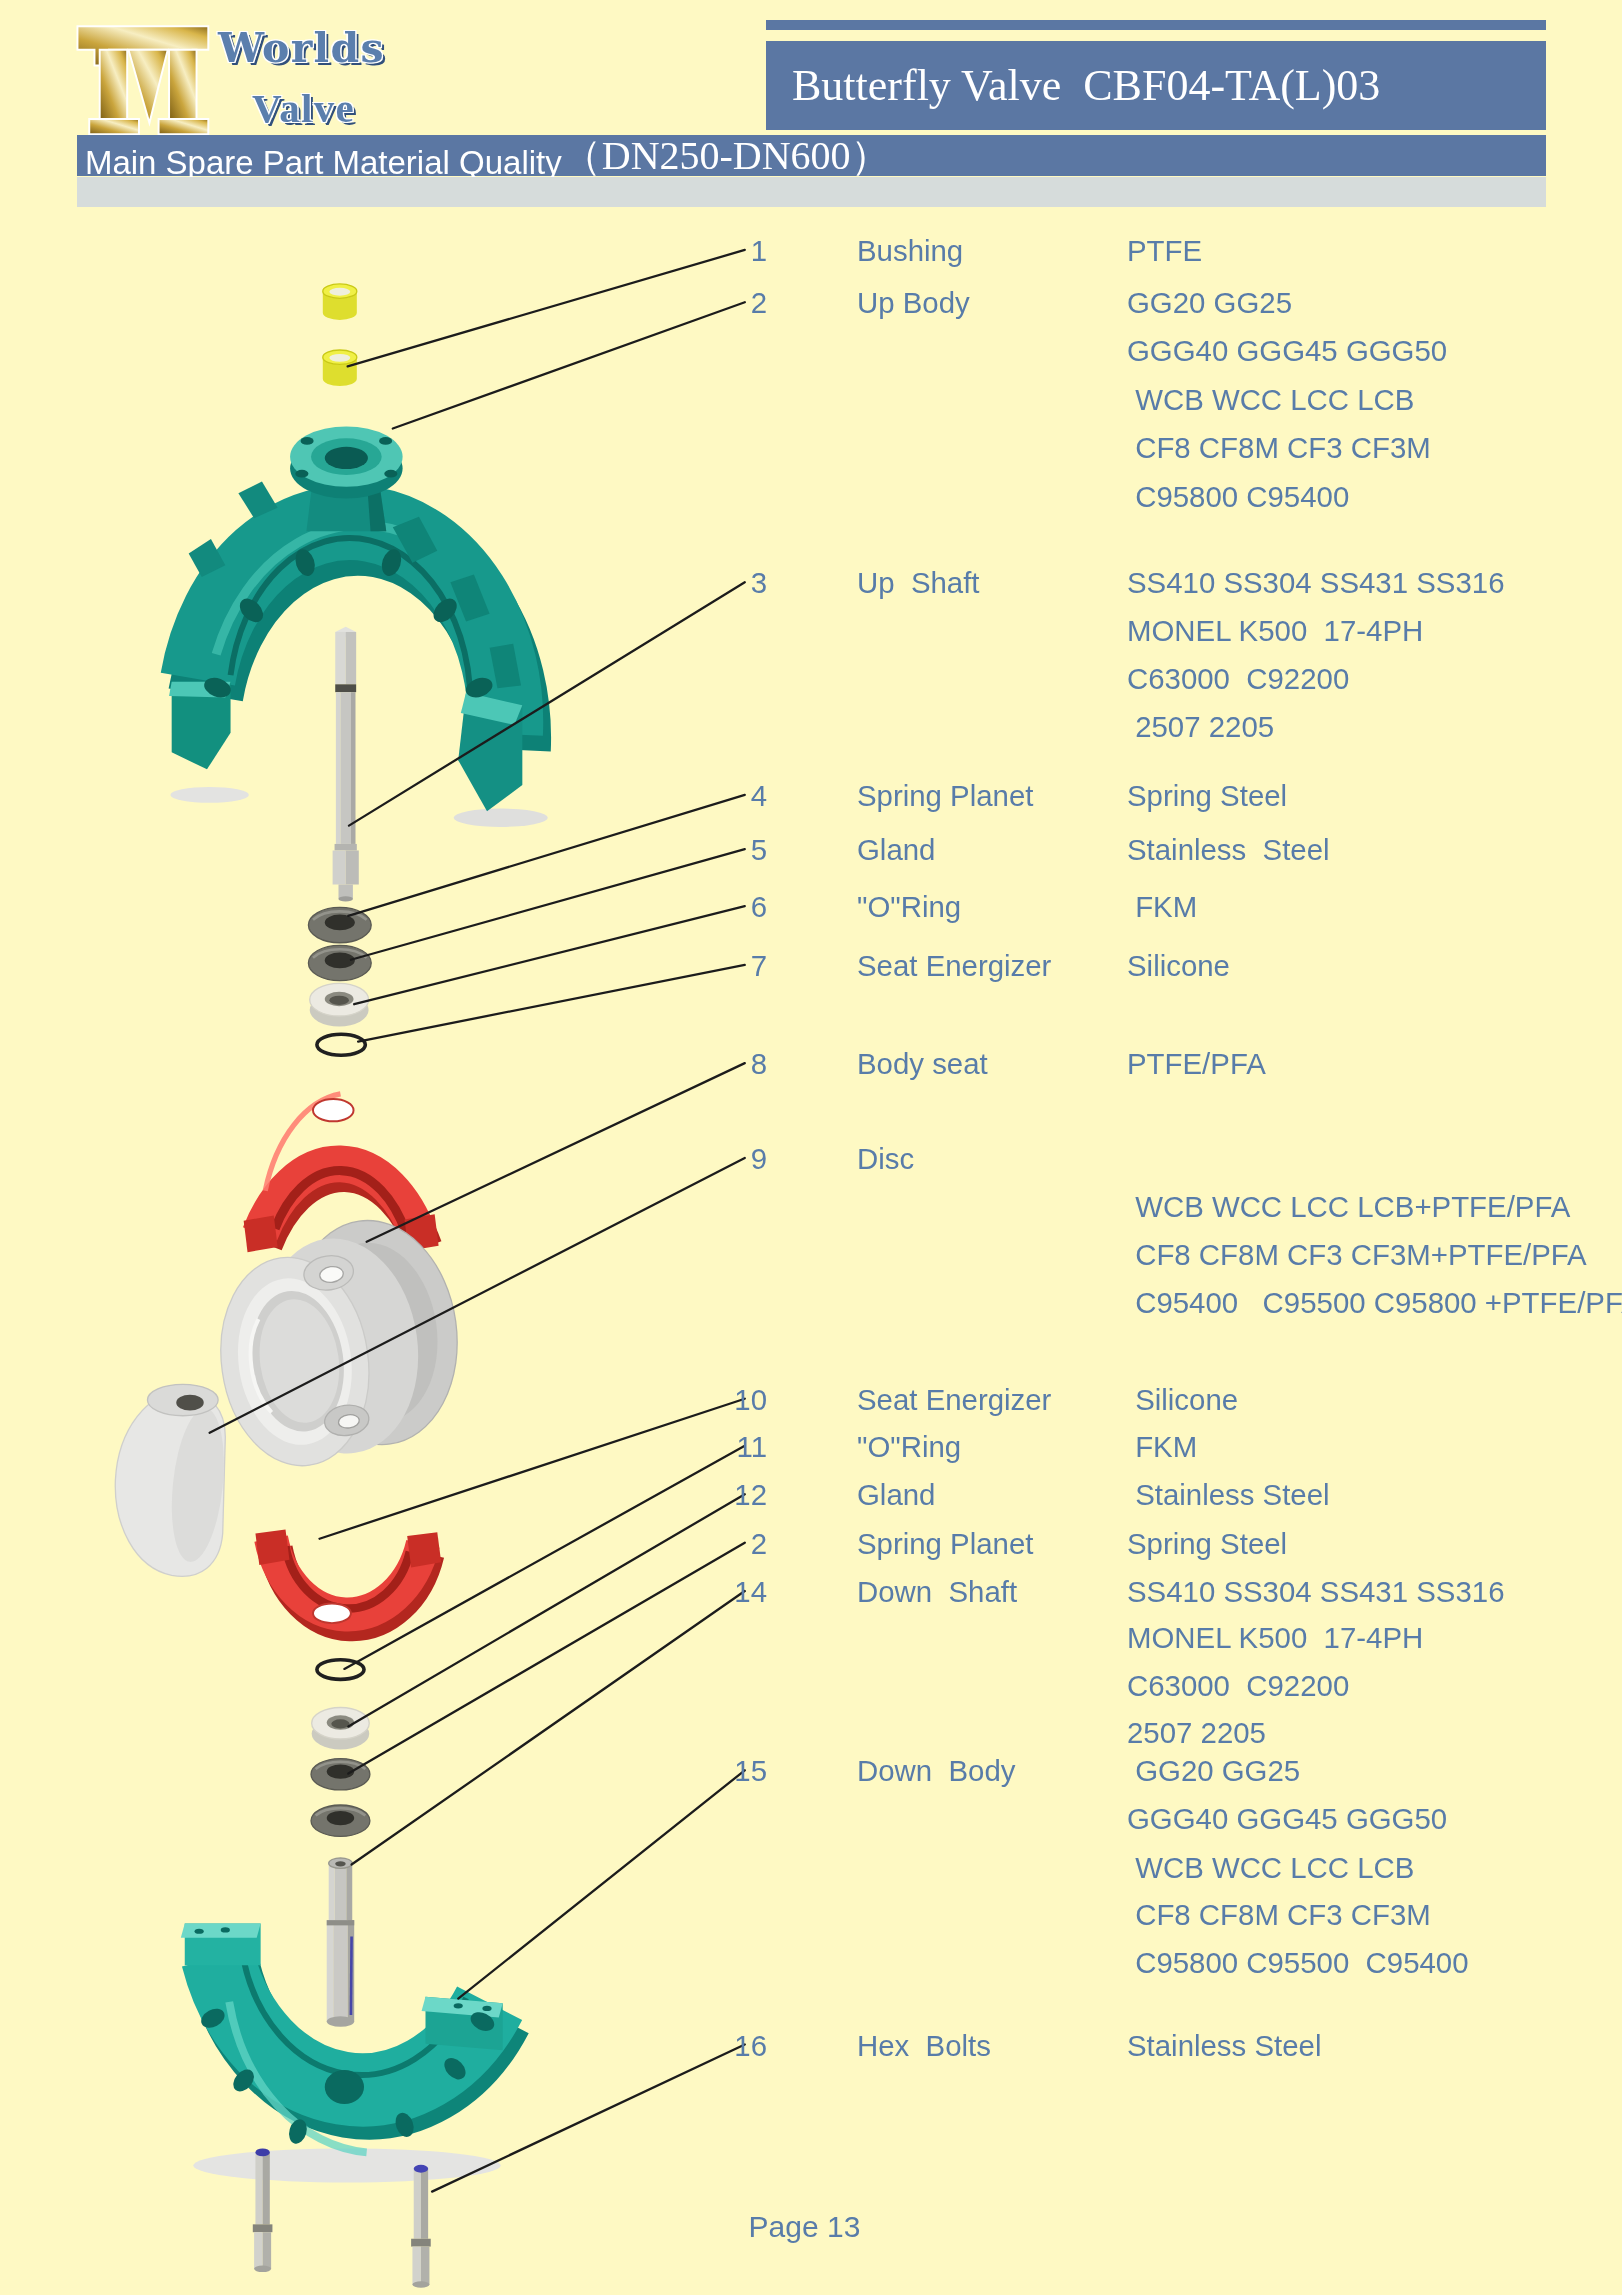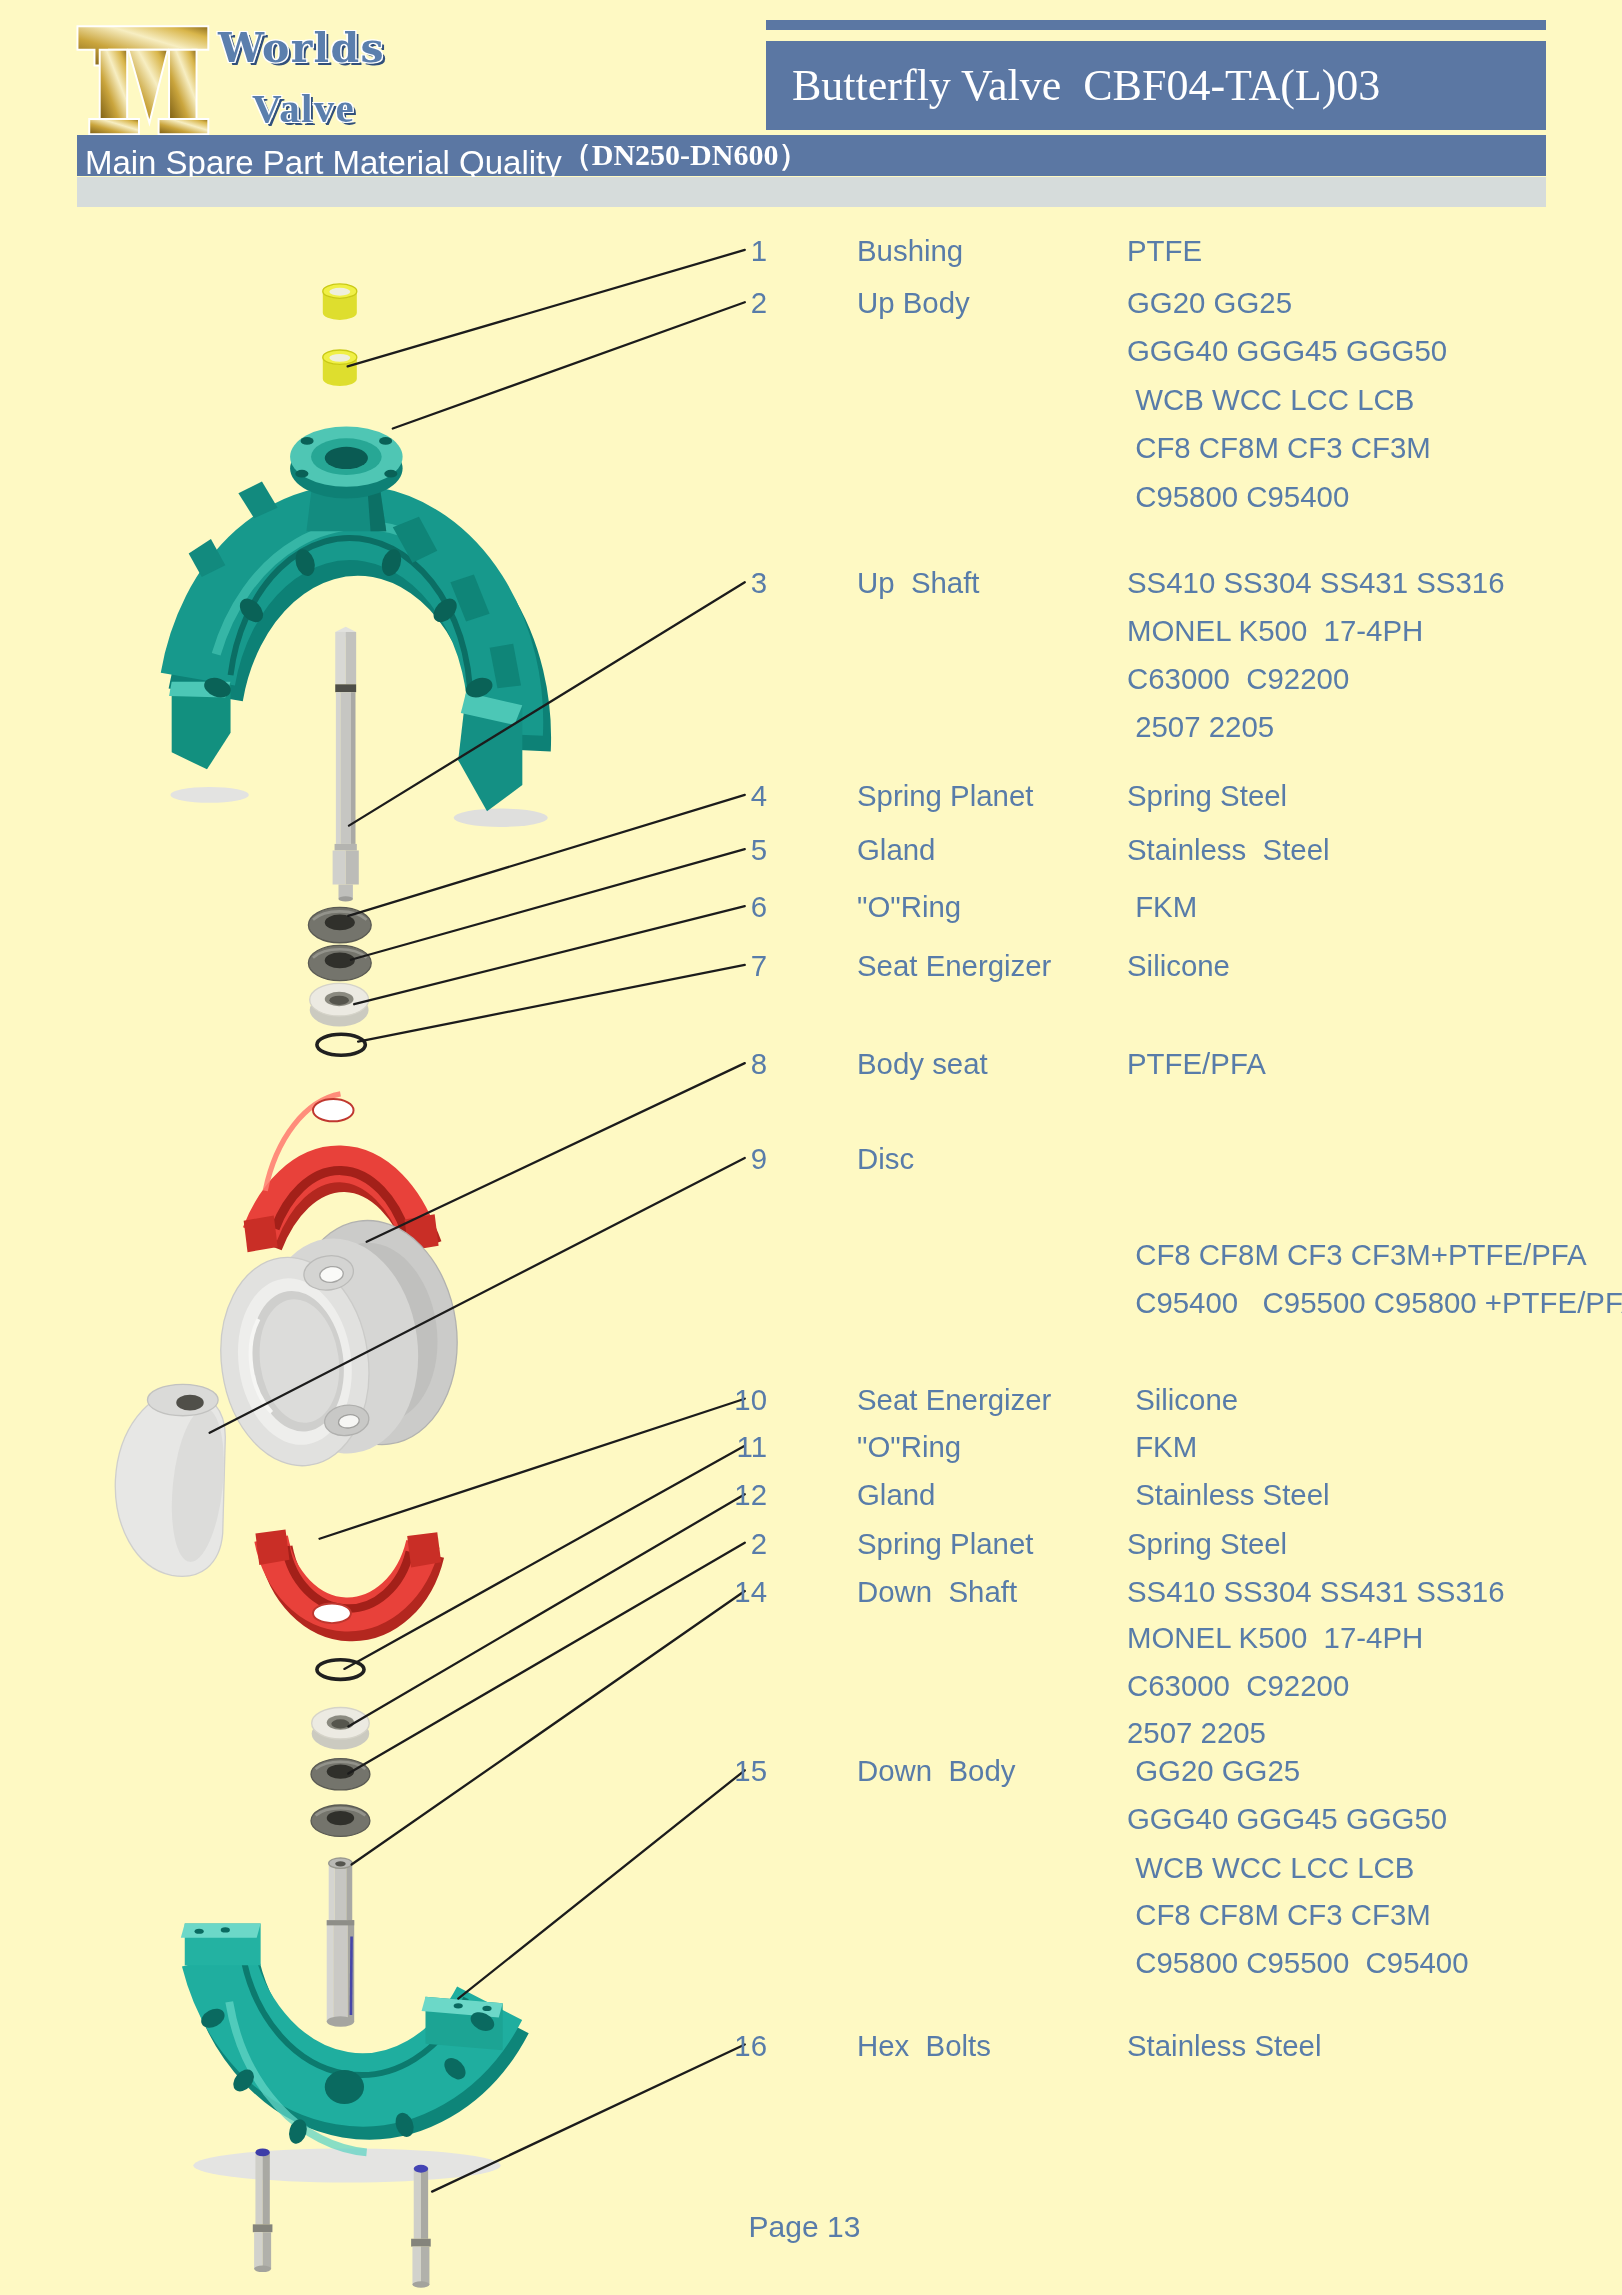--- a/index.html
+++ b/index.html
@@ -11,21 +11,21 @@
   .brand-word{position:absolute;z-index:2;font-family:"DejaVu Serif",serif;font-weight:700;
       font-size:41px;color:#5b7fad;letter-spacing:1.3px;
       text-shadow:-1.3px -1.3px 0 #fff,1.3px -1.3px 0 #fff,-1.3px 1.3px 0 #fff,1.3px 1.3px 0 #fff,3.3px 3.3px 0 #31507c;}
   .title-bar-thin{position:absolute;left:766px;top:19.6px;width:780px;height:10.5px;background:#5b77a3;z-index:2;}
   .title-box{position:absolute;left:766px;top:41px;width:780px;height:89px;background:#5b77a3;z-index:2;
       display:flex;align-items:center;padding-left:26px;box-sizing:border-box;
       font-family:"Liberation Serif",serif;font-size:44px;color:#ffffff;white-space:pre;}
   .section-bar{position:absolute;left:77px;top:135px;width:1469px;height:41px;background:#5b77a3;z-index:2;
       display:flex;align-items:center;padding-left:7.9px;box-sizing:border-box;color:#fff;white-space:pre;}
   .section-bar .t1{font-family:"Liberation Sans",sans-serif;font-size:33px;margin-top:14px;}
-  .section-bar .t2{font-family:"Liberation Serif","DejaVu Sans",serif;font-size:30px;font-weight:bold;}
+  .section-bar .t2{font-family:"Liberation Serif","DejaVu Sans",serif;font-size:40px;}
   .gray-band{position:absolute;left:77px;top:177px;width:1469px;height:30px;background:#d6dcdb;z-index:2;}
 
   
   .num,.lbl,.mat{position:absolute;z-index:2;color:#587ca9;font-size:29.4px;line-height:37px;white-space:pre;}
   .num{left:681px;width:86px;text-align:right;}
   .lbl{left:857px;}
   .mat{left:1127px;}
   .page-num{position:absolute;left:713px;top:2208px;width:183px;z-index:2;color:#587ca9;
       font-size:30px;line-height:37px;text-align:center;}
 </style>
@@ -325,20 +325,21 @@
   <div class="num" style="top:947px">7</div>
   <div class="lbl" style="top:947px">Seat Energizer</div>
   <div class="mat" style="top:947px">Silicone</div>
 
   <div class="num" style="top:1045px">8</div>
   <div class="lbl" style="top:1045px">Body seat</div>
   <div class="mat" style="top:1045px">PTFE/PFA</div>
 
   <div class="num" style="top:1140px">9</div>
   <div class="lbl" style="top:1140px">Disc</div>
+  <div class="mat" style="top:1188px"> WCB WCC LCC LCB+PTFE/PFA</div>
   <div class="mat" style="top:1236px"> CF8 CF8M CF3 CF3M+PTFE/PFA</div>
   <div class="mat" style="top:1284px"> C95400   C95500 C95800 +PTFE/PFA</div>
 
   <div class="num" style="top:1381px">10</div>
   <div class="lbl" style="top:1381px">Seat Energizer</div>
   <div class="mat" style="top:1381px"> Silicone</div>
 
   <div class="num" style="top:1428px">11</div>
   <div class="lbl" style="top:1428px">"O"Ring</div>
   <div class="mat" style="top:1428px"> FKM</div>

